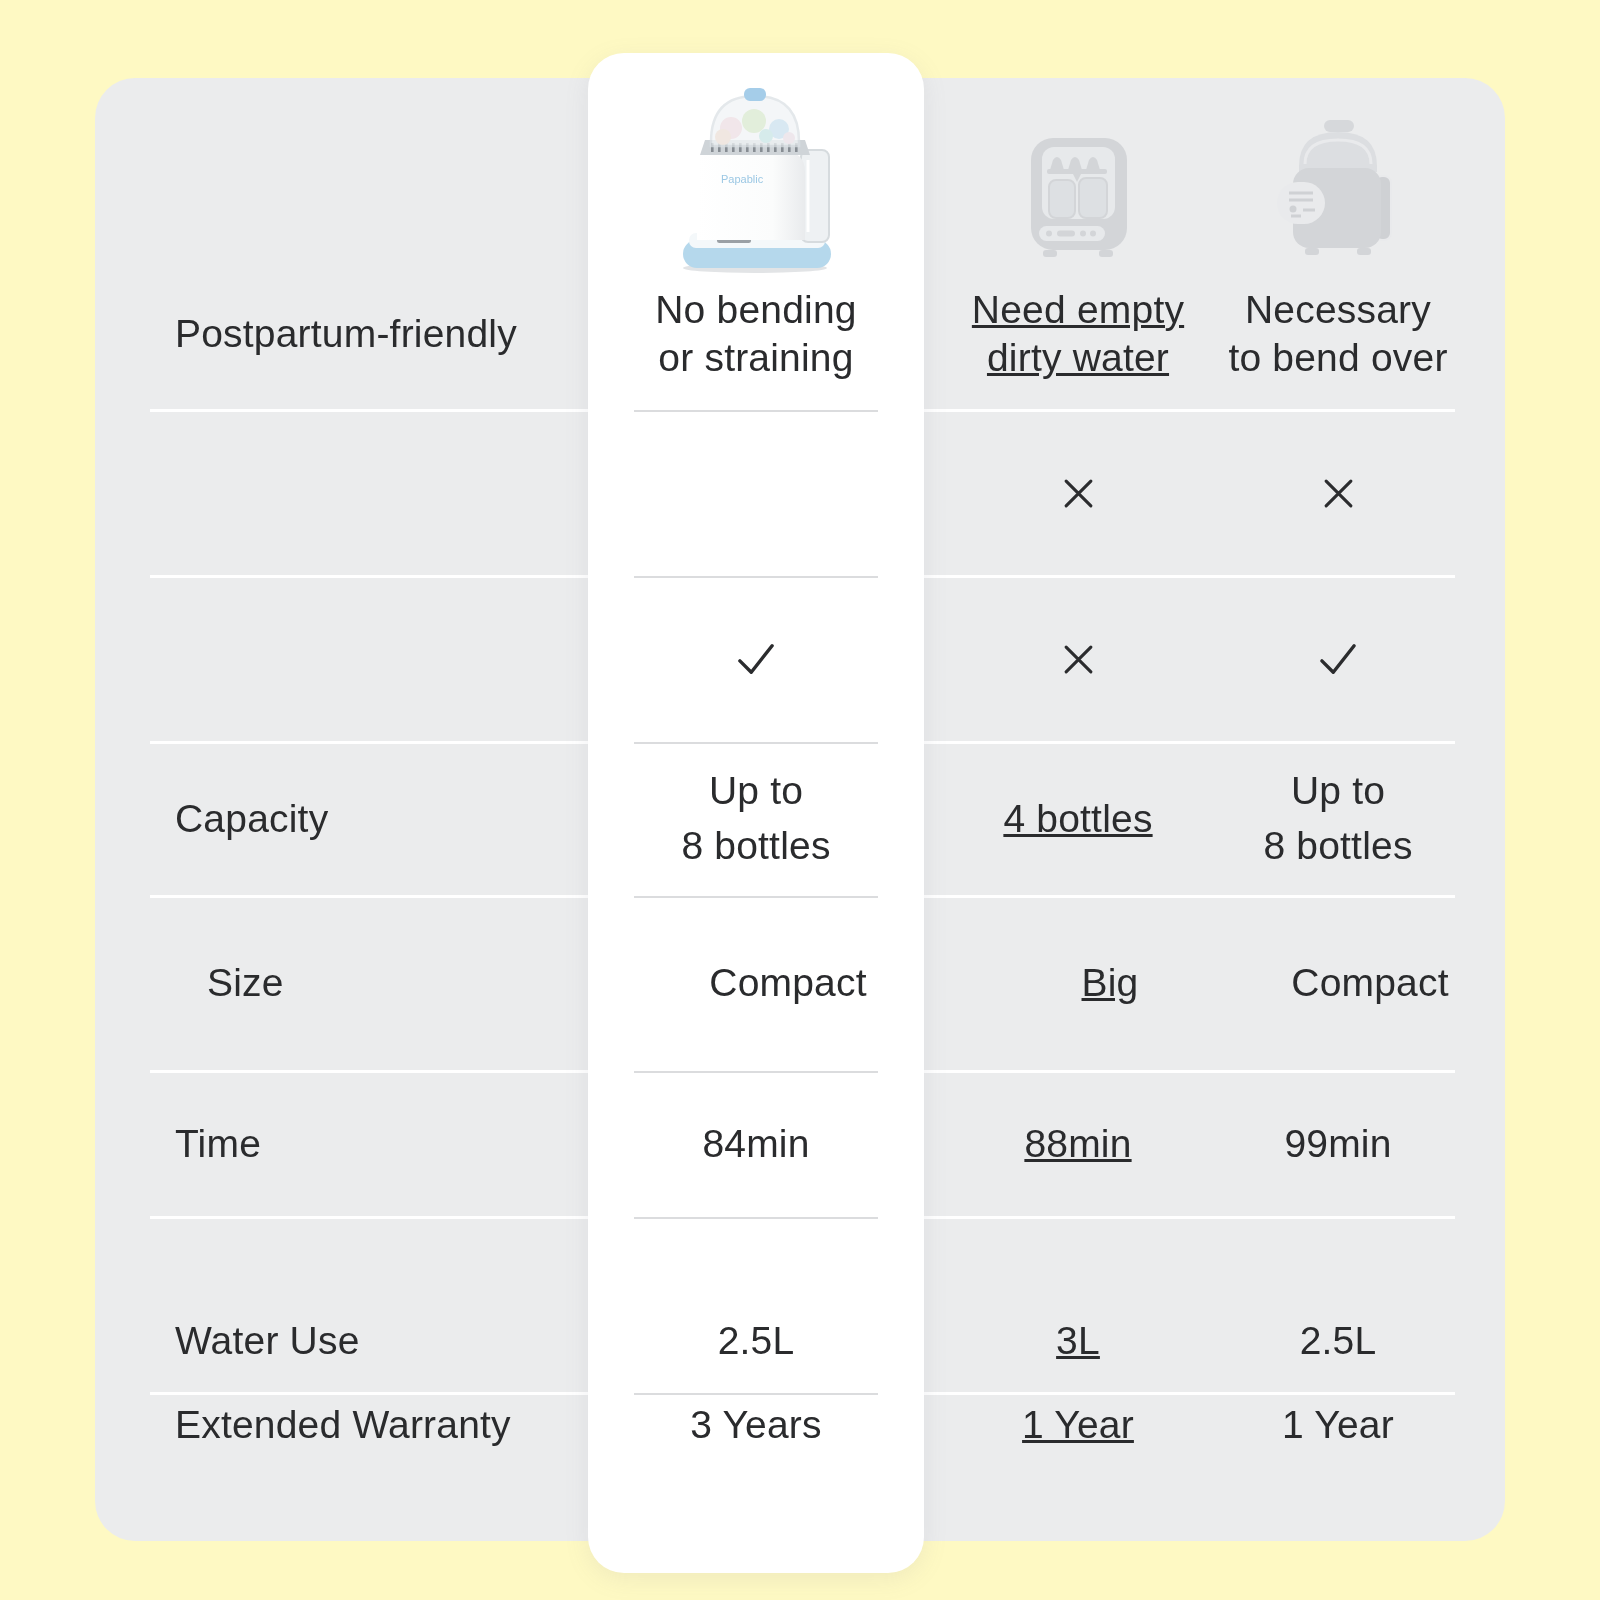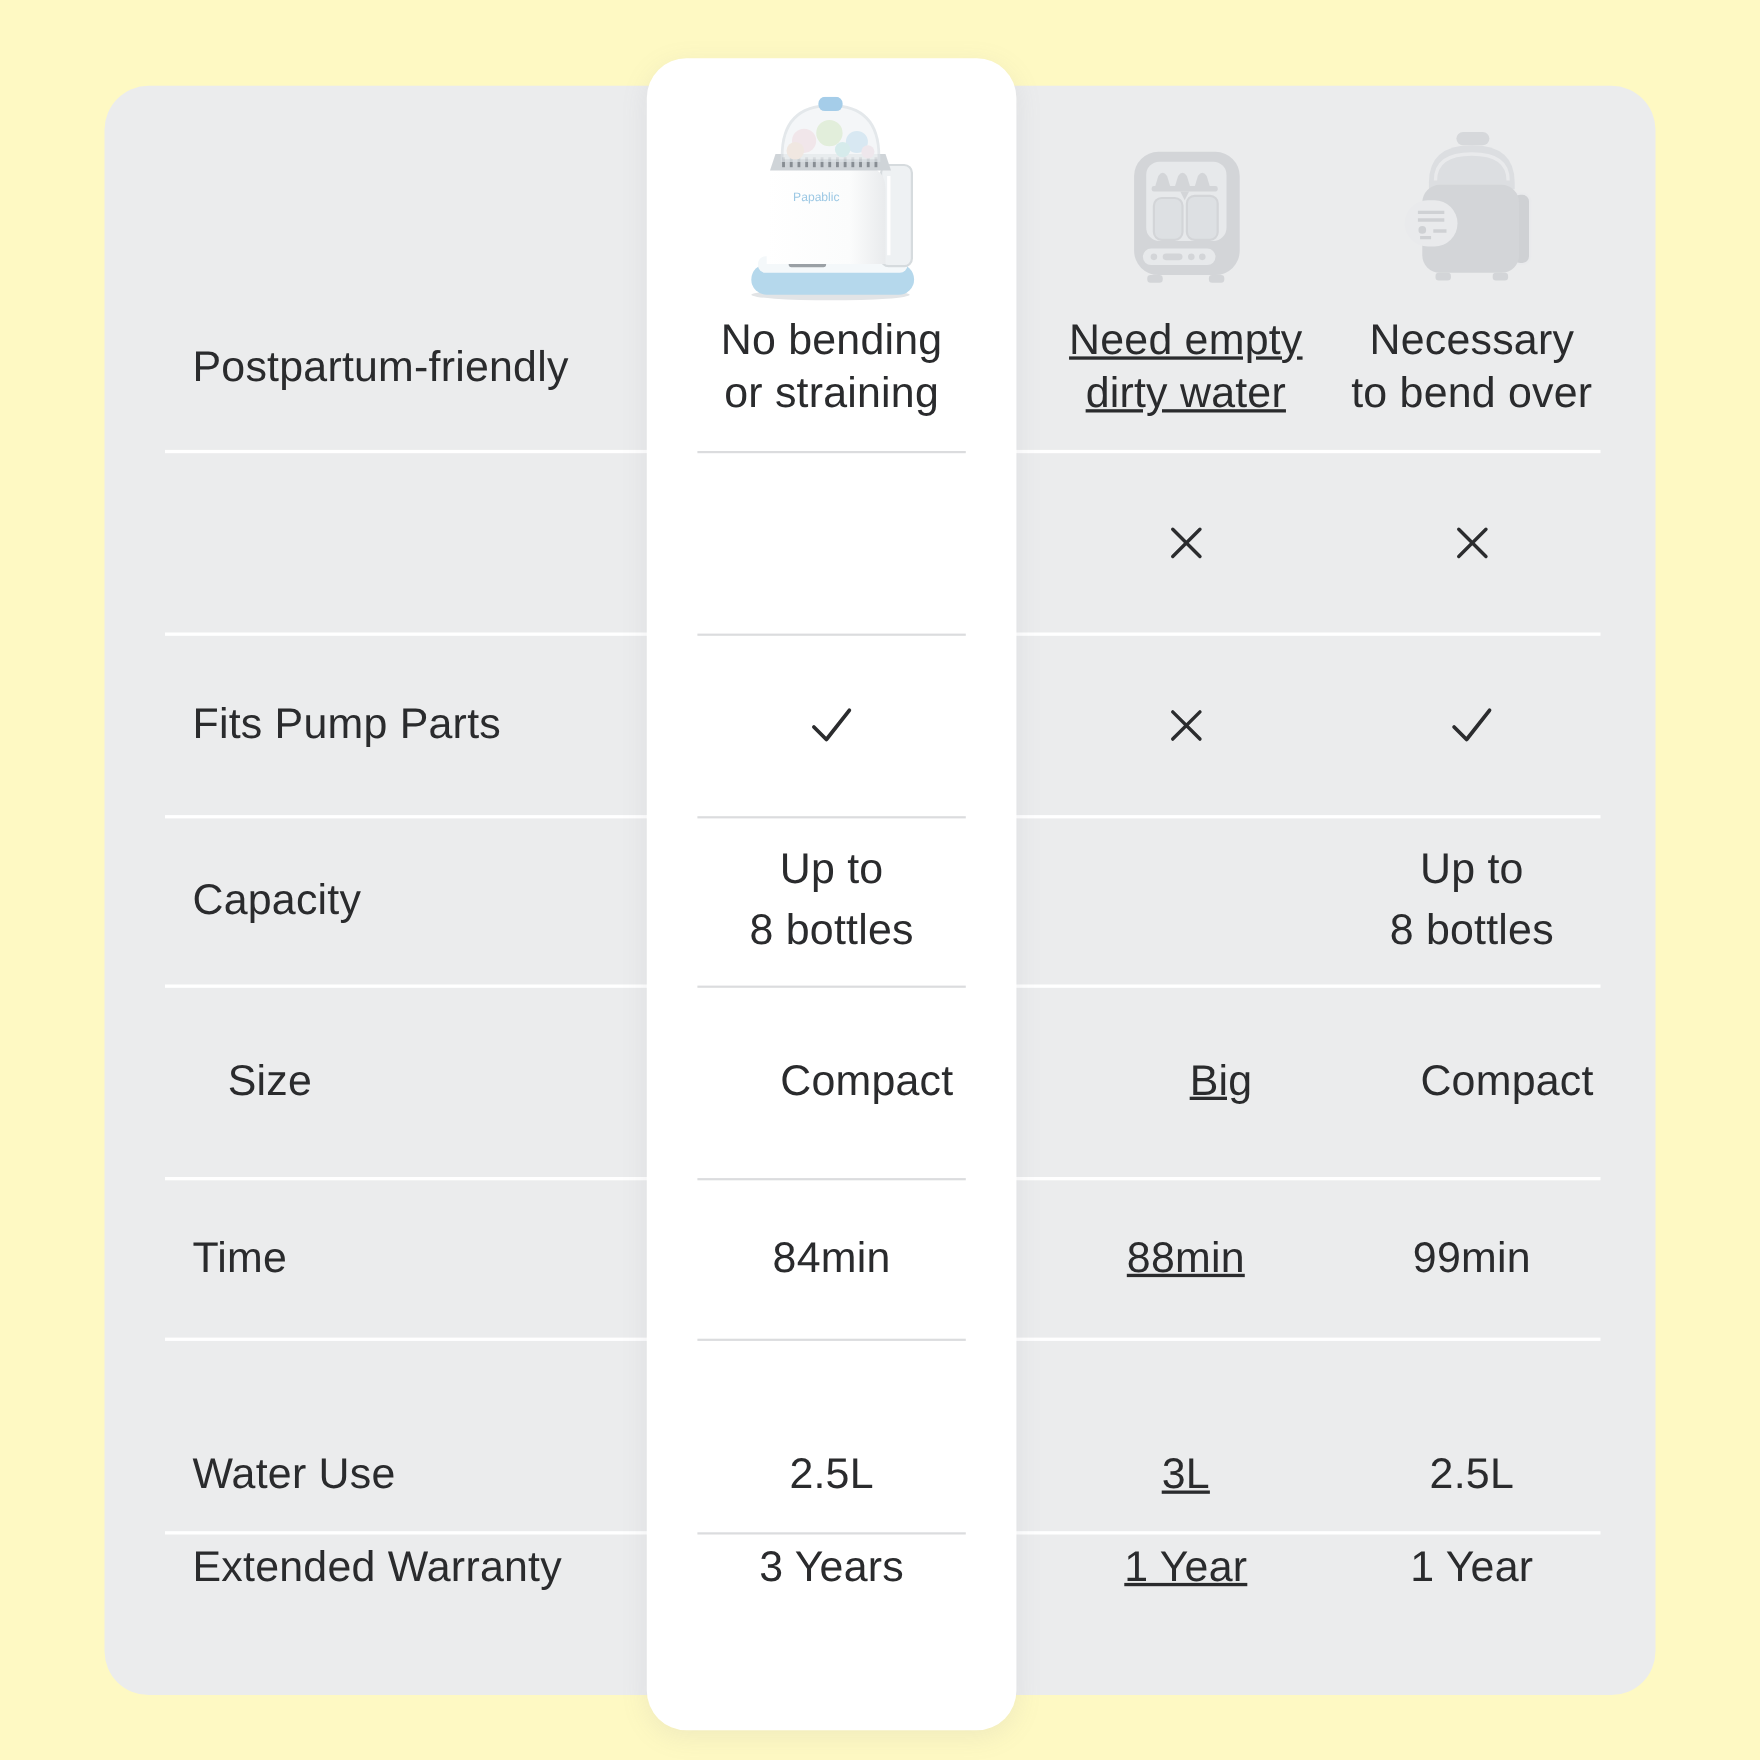--- a/index.html
+++ b/index.html
@@ -179,34 +179,34 @@
   <div class="cell col-c2 row-hdr">Necessary
 to bend over</div>
 
   <div class="cell col-c1 row-r2"><svg viewBox="0 0 36 36" width="33" height="33">
         <path d="M4.5 4.5 L31.5 31.5 M31.5 4.5 L4.5 31.5" fill="none" stroke="#2b2c2e" stroke-width="3.4" stroke-linecap="round"></path>
       </svg></div>
   <div class="cell col-c2 row-r2"><svg viewBox="0 0 36 36" width="33" height="33">
         <path d="M4.5 4.5 L31.5 31.5 M31.5 4.5 L4.5 31.5" fill="none" stroke="#2b2c2e" stroke-width="3.4" stroke-linecap="round"></path>
       </svg></div>
 
-  <div class="cell col-label row-r3">Fits Pump Parts</div>
   <div class="cell col-feat row-r3"><svg viewBox="0 0 44 38" width="42" height="36">
         <path d="M5 21 L17 33 L39 5" fill="none" stroke="#2b2c2e" stroke-width="3.6" stroke-linecap="round" stroke-linejoin="round"></path>
       </svg></div>
   <div class="cell col-c1 row-r3"><svg viewBox="0 0 36 36" width="33" height="33">
         <path d="M4.5 4.5 L31.5 31.5 M31.5 4.5 L4.5 31.5" fill="none" stroke="#2b2c2e" stroke-width="3.4" stroke-linecap="round"></path>
       </svg></div>
   <div class="cell col-c2 row-r3"><svg viewBox="0 0 44 38" width="42" height="36">
         <path d="M5 21 L17 33 L39 5" fill="none" stroke="#2b2c2e" stroke-width="3.6" stroke-linecap="round" stroke-linejoin="round"></path>
       </svg></div>
 
   <div class="cell col-label row-r4">Capacity</div>
   <div class="cell col-feat row-r4">Up to
 8 bottles</div>
+  <div class="cell col-c1 row-r4">4 bottles</div>
   <div class="cell col-c2 row-r4">Up to
 8 bottles</div>
 
   <div class="cell col-label row-r5">Size</div>
   <div class="cell col-feat row-r5">Compact</div>
   <div class="cell col-c1 row-r5">Big</div>
   <div class="cell col-c2 row-r5">Compact</div>
 
   <div class="cell col-label row-r6">Time</div>
   <div class="cell col-feat row-r6">84min</div>

